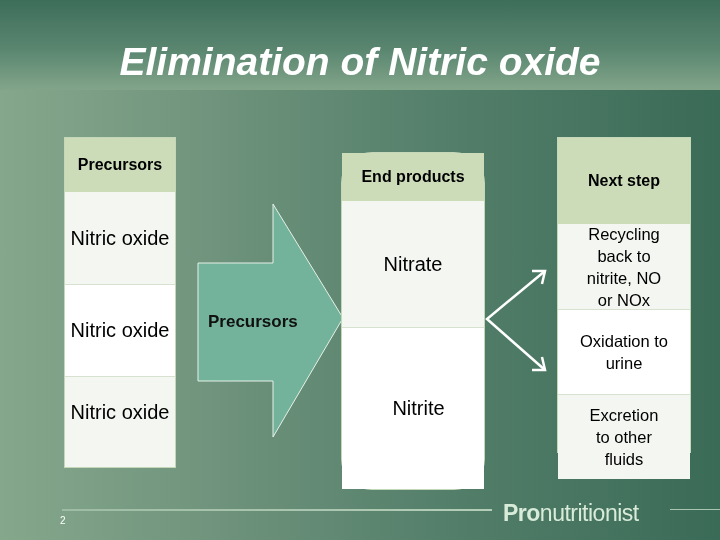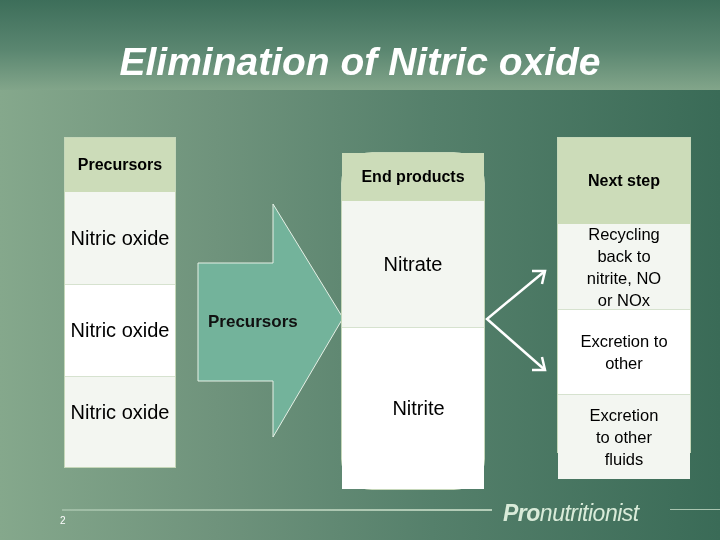--- a/index.html
+++ b/index.html
@@ -14,21 +14,21 @@
   .light{background:#f3f6f1;}
   .white{background:#fff;}
   .sep{border-top:1px solid #d6e2cf;}
   .big{font-size:20px;}
   .med{font-size:16.5px;line-height:22px;}
   .arrow{position:absolute;left:197px;top:203px;}
   .ox{position:absolute;left:208px;top:312px;font-weight:bold;font-size:17px;color:#111;}
   .pagenum{position:absolute;left:60px;top:515px;color:#fff;font-size:10px;}
   .line1{position:absolute;left:62px;top:509px;width:430px;height:2px;background:linear-gradient(90deg,#9ebca4,#b4cdb8);}
   .line2{position:absolute;left:670px;top:509px;width:50px;height:1px;background:#a9c5b0;}
-  .logo{position:absolute;left:503px;top:500px;font-size:23px;font-style:italic;color:#d9ebd9;letter-spacing:-0.5px;}
+  .logo{position:absolute;left:503px;top:500px;font-size:23px;color:#d9ebd9;letter-spacing:-0.5px;}
   .logo b{font-weight:bold;}
   .logo span{font-weight:normal;}
 </style>
 </head>
 <body>
 
 <div class="header"></div>
 <div class="title">Elimination of Nitric oxide</div>
 
 <div class="col" style="left:53px;top:137px;width:112px;height:331px;margin-left:11px;">
@@ -51,20 +51,20 @@
 
 <svg style="position:absolute;left:482px;top:262px;" width="70" height="116" viewBox="0 0 70 116">
   <polyline points="63,9 5,57 63,108" fill="none" stroke="#fff" stroke-width="2.5"></polyline>
   <polyline points="50,9 63,9 60,22" fill="none" stroke="#fff" stroke-width="2.5"></polyline>
   <polyline points="60,95 63,108 50,108" fill="none" stroke="#fff" stroke-width="2.5"></polyline>
 </svg>
 
 <div class="col" style="left:557px;top:137px;width:134px;height:316px;">
   <div class="cell hdr" style="height:86px;">Next step</div>
   <div class="cell light med" style="height:85px;padding:0 20px;">Recycling back to nitrite, NO or NOx</div>
-  <div class="cell white med sep" style="height:85px;padding:0 14px;">Excretion to other</div>
+  <div class="cell white med sep" style="height:85px;padding:0 14px;">Oxidation to urine</div>
   <div class="cell light med sep" style="height:85px;padding:0 32px;text-align:center;">Excretion to other fluids</div>
 </div>
 
 <div class="line1"></div>
 <div class="line2"></div>
 <div class="pagenum">2</div>
 <div class="logo"><b>Pro</b><span>nutritionist</span></div>
 
 </body></html>

